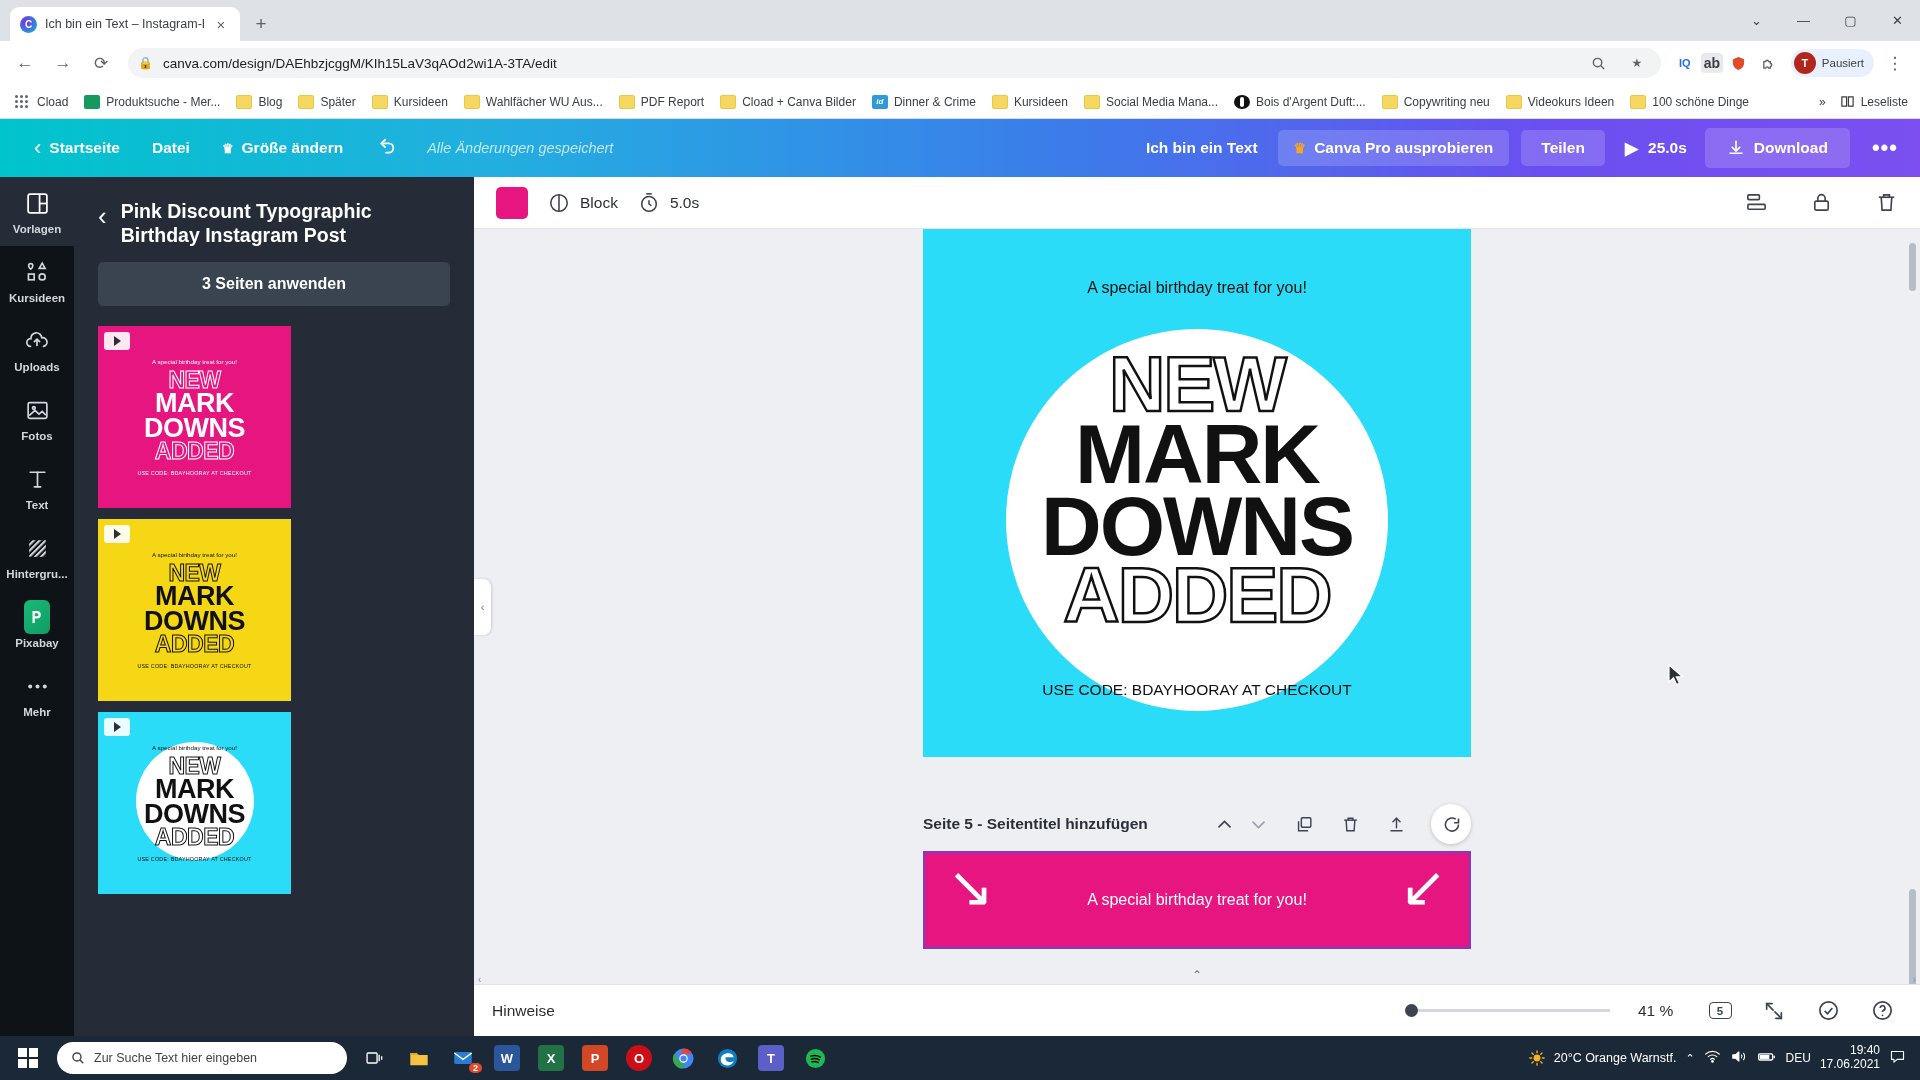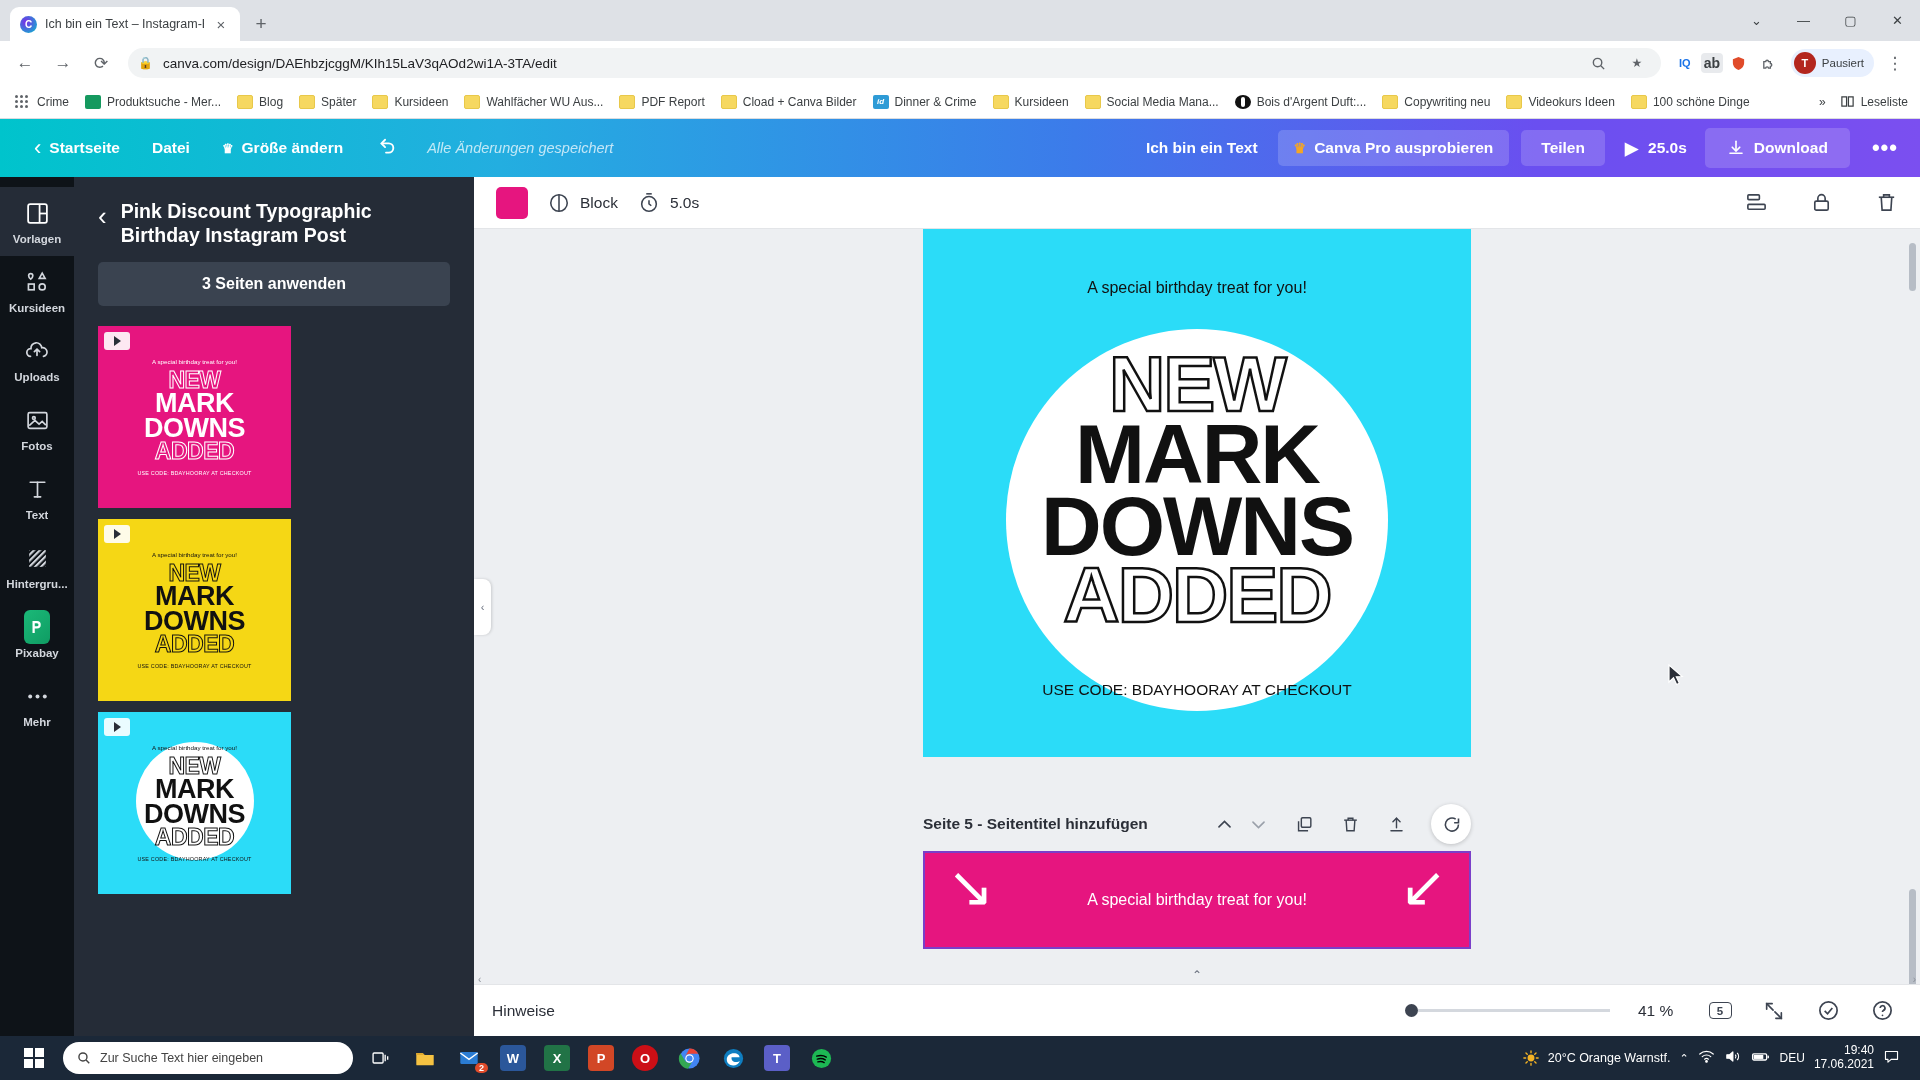--- a/index.html
+++ b/index.html
@@ -96,21 +96,21 @@
     font-size: 15.5px; font-weight: 600; white-space: nowrap; }
   .ct-dl { display: flex; align-items: flex-start; gap: 9px; background: rgba(255,255,255,.17);
     padding: 11px 22px; border-radius: 5px; font-size: 15.5px; font-weight: 600;
     margin-left: 18px; white-space: nowrap; }
   .ct-more { font-size: 22px; font-weight: 700; padding: 0 22px; letter-spacing: 1px; }
 
   .canva-body { flex: 1; display: flex; min-height: 0; position: relative; }
 
   
   .rail { width: 74px; background: #0e1318; display: flex; flex-direction: column;
-    align-items: center; padding-top: 10px; flex: none; }
+    align-items: center; padding-top: 0; flex: none; }
   .rail-item { width: 74px; padding: 13px 0 11px; display: flex; flex-direction: column;
     align-items: center; gap: 7px; color: #d3d7dd; font-size: 11.5px; font-weight: 600; }
   .rail-item.active { background: #252c37; }
   .rail-item .lbl { max-width: 70px; overflow: hidden; text-overflow: ellipsis; white-space: nowrap; text-align: center; }
   .rail-ico { width: 26px; height: 26px; display: flex; align-items: center; justify-content: center; }
   .rail-ico svg { display: block; }
   .thumbsq { width: 34px; height: 34px; border-radius: 6px;
     background: linear-gradient(135deg,#1bb978 0%,#0f9c63 100%); display: flex;
     align-items: center; justify-content: center; }
 
@@ -205,21 +205,21 @@
   .slider .knob { width: 13px; height: 13px; border-radius: 50%; background: #3d4451; flex: none; }
   .slider .track { flex: 1; height: 3px; background: #d4d8de; }
   .zoom-val { font-size: 15.5px; color: #2b2f38; margin-left: 28px; min-width: 48px; }
   .sb-ico { width: 40px; height: 40px; display: flex; align-items: center;
     justify-content: center; color: #3d4451; margin-left: 14px; position: relative; }
   .pagecount { border: 1.6px solid #3d4451; border-radius: 4px; padding: 2px 4px 1px;
     font-size: 11.5px; font-weight: 600; min-width: 23px; text-align: center; }
 
   
   .taskbar { height: 44px; background: #1b2838; display: flex; align-items: center;
-    padding: 0 12px; gap: 2px; color: #fff; flex: none; }
+    padding: 0 6px; gap: 2px; color: #fff; flex: none; }
   .tb-start { width: 44px; height: 44px; display: flex; align-items: center; justify-content: center; }
   .winlogo { display: grid; grid-template-columns: 9px 9px; grid-template-rows: 9px 9px;
     gap: 2.5px; }
   .winlogo i { background: #fff; display: block; }
   .search-box { height: 32px; width: 290px; background: #fff; border-radius: 16px;
     display: flex; align-items: center; gap: 9px; padding: 0 14px; color: #444;
     font-size: 12.5px; margin: 0 5px; }
   .tb-app { width: 42px; height: 40px; display: flex; align-items: center;
     justify-content: center; position: relative; }
   .tb-badge { position: absolute; right: 2px; bottom: 5px; background: #e04b2a; color: #fff;
@@ -295,21 +295,21 @@
           <i></i>
           <i></i>
           <i></i>
           <i></i>
           <i></i>
           <i></i>
           <i></i>
           <i></i>
           <i></i>
         </span>
-      <span>Crime</span>
+      <span>Cload</span>
     </div>
     <div class="bm">
       <span class="bm-ico green"></span>
       <span>Produktsuche - Mer...</span>
     </div>
     <div class="bm">
       <span class="bm-ico"></span>
       <span>Blog</span>
     </div>
     <div class="bm">

